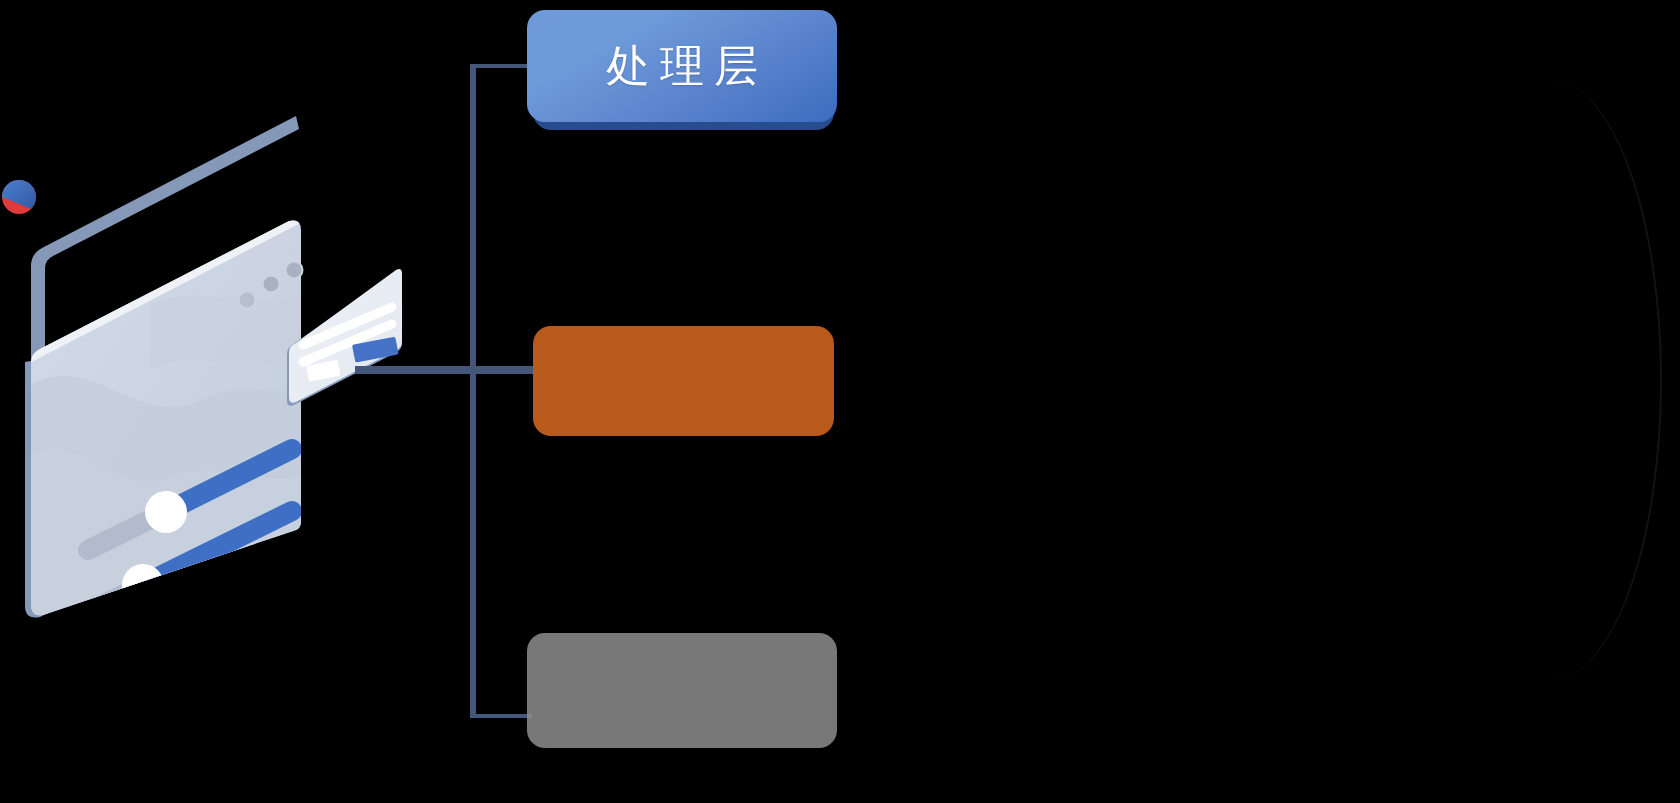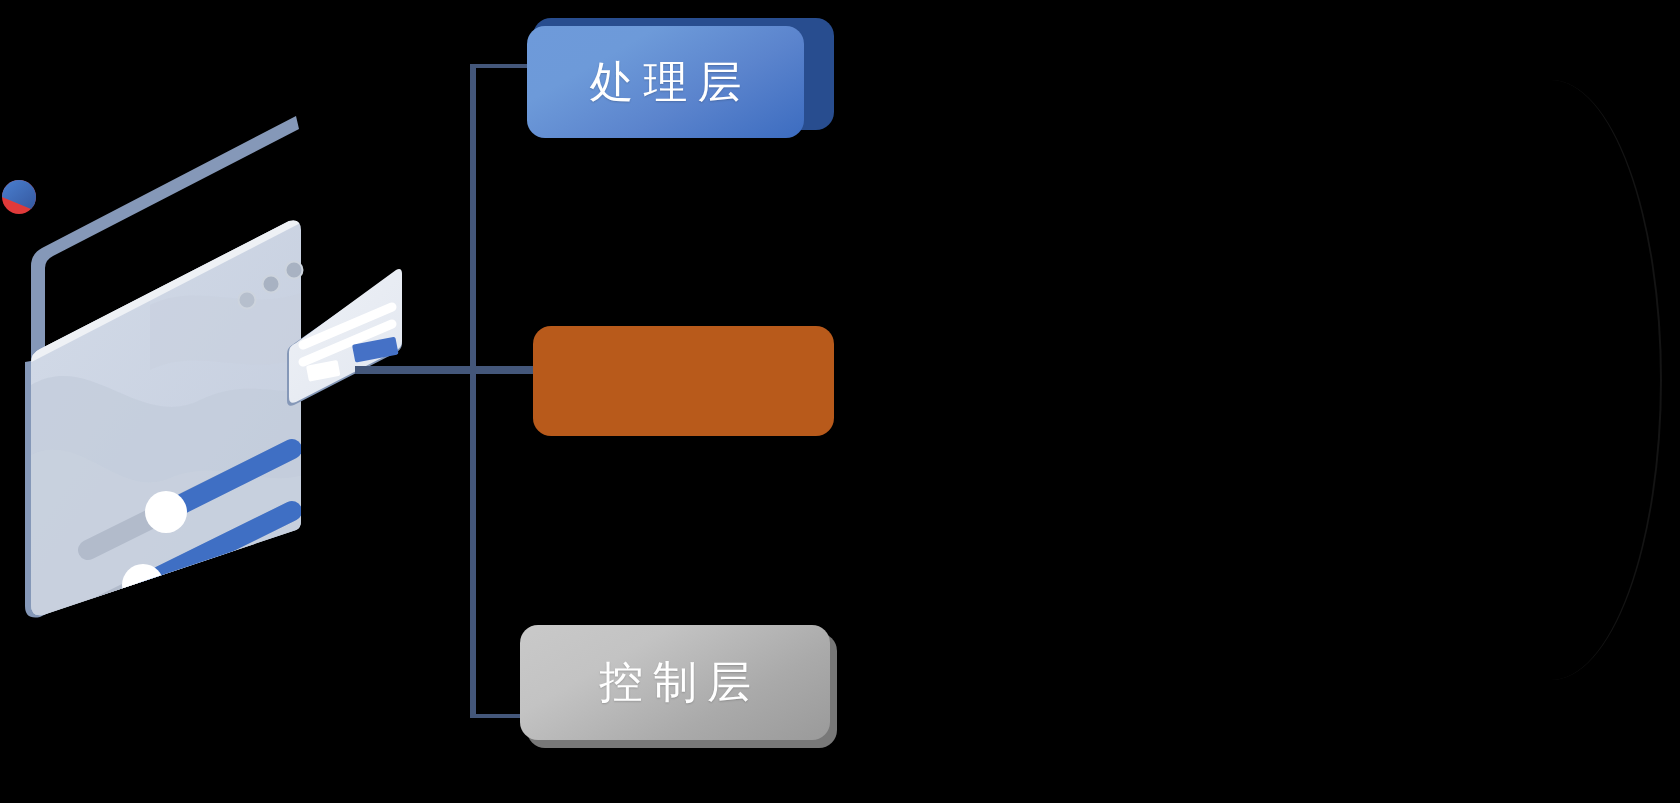--- a/index.html
+++ b/index.html
@@ -25,23 +25,22 @@
     white-space:nowrap;
     font-family:"Liberation Serif","DejaVu Serif",serif;
     text-shadow:0 1px 2px rgba(0,0,0,.18);
   }
   .box-shadow{
     position:absolute;border-radius:18px;
     filter:blur(0.5px);
   }
 
   #box-process{
-    left:527px;top:10px;width:277px;height:112px;
+    left:527px;top:10px;width:310px;height:112px;
     background:linear-gradient(150deg,#6e9ada 0%,#6d9ad9 28%,#5b84cd 62%,#3c6cc0 100%);
-    margin-top:16px;
   }
   #box-process-sh{
     left:533px;top:18px;width:301px;height:112px;
     background:#2f5ba8;opacity:.85;
   }
   #box-ui{
     left:527px;top:318px;width:301px;height:110px;
     background:linear-gradient(150deg,#f0a46a 0%,#ef9c5e 30%,#ec8340 65%,#e4752c 100%);
   }
   #box-ui-sh{
@@ -164,17 +163,14 @@
   <div class="conn" style="left:470px;top:714px;width:62px;height:4px;"></div>
 
   <div class="box-shadow" id="box-process-sh"></div>
   <div class="box" id="box-process">
     <span>处理层</span>
   </div>
 
   <div class="box-shadow" id="box-ui-sh"></div>
 
   <div class="box-shadow" id="box-control-sh"></div>
-  <div class="box" id="box-control">
-    <span>控制层</span>
-  </div>
 
 </div>
 
 </body></html>

